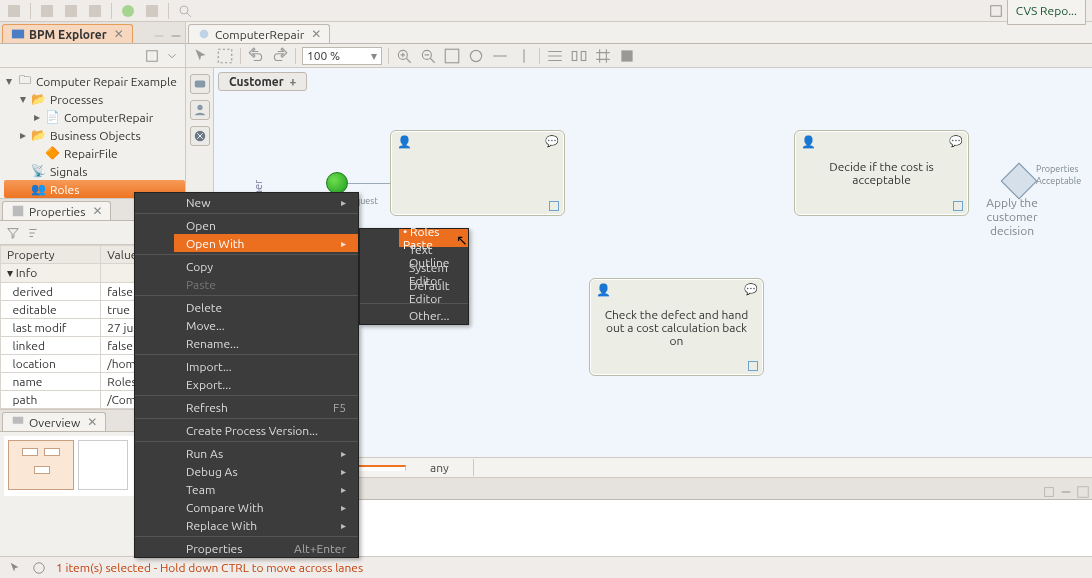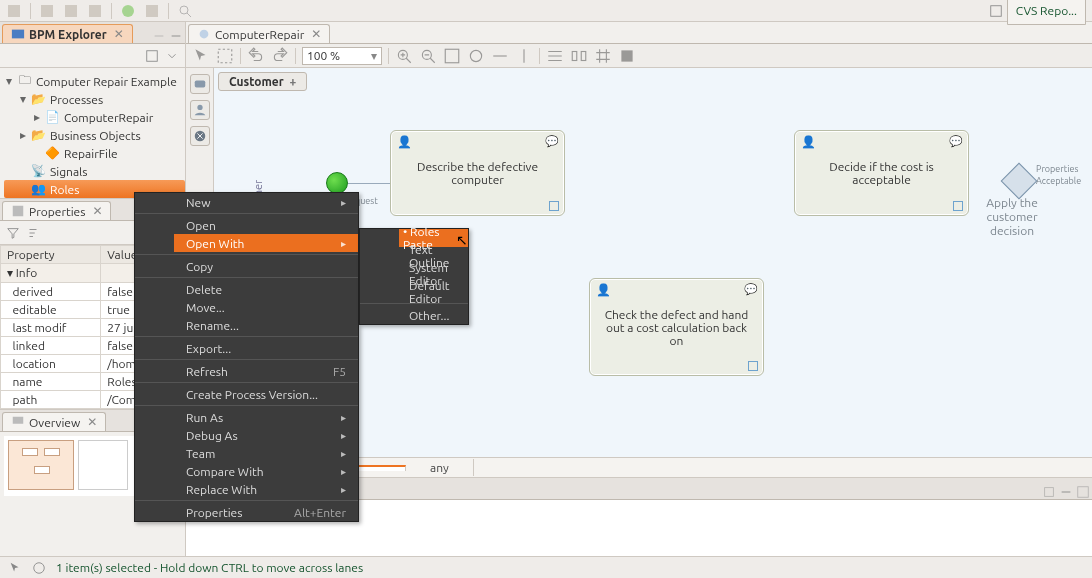--- a/index.html
+++ b/index.html
@@ -69,21 +69,21 @@
 .gateway-text { position:absolute; font-size:9px; color:#7c868f; text-align:center; line-height:1.15; }
 .flow { position:absolute; height:1px; background:#9ab; }
 
 
 .editor-bottom { height:20px; display:flex; align-items:center; border-top:1px solid #cfc9c2; background:#f5f3f0; }
 .editor-bottom .etab { padding:2px 24px; border-right:1px solid #cfc9c2; color:#444; }
 .editor-bottom .etab.active { border-top:2px solid #ee7422; background:#fff; }
 .editor-bottom .etab.cut { overflow:hidden; text-overflow:clip; }
 
 
-.statusbar { height:22px; border-top:1px solid #cfc9c2; background:#efece9; display:flex; align-items:center; padding:0 8px; gap:10px; color:#14532d; }
+.statusbar { height:22px; border-top:1px solid #cfc9c2; background:#efece9; display:flex; align-items:center; padding:0 8px; gap:10px; color:#c2410c; }
 
 
 .ctx { position:absolute; background:#3c3c3c; color:#ddd; border:1px solid #222; box-shadow:2px 2px 4px rgba(0,0,0,.3); width:225px; z-index:50; }
 .ctx .item { display:flex; align-items:center; justify-content:space-between; padding:3px 12px; height:18px;margin-left:39px; }
 .ctx .item.disabled { color:#777; }
 .ctx .item.hl { background:#eb6f1f; color:#fff; }
 .ctx .sep { height:1px; background:#555; margin:2px 0; }
 .ctx .arrow { font-size:10px; opacity:.8; }
 .ctx.sub { width:110px; }
 .ctx.sub .item { padding:3px 10px; }
@@ -384,21 +384,20 @@
         <div class="lane-head"><span>Customer</span><span class="plus">+</span></div>
         <div class="lane-label">Customer</div>
 
         <div class="event-circle" style="left:112px; top:104px"></div>
         <div style="position:absolute; left:80px; top:128px; font-size:9px; color:#7c868f; width:90px; text-align:center">New repair request</div>
 
         <div class="flow" style="left:134px; top:115px; width:42px"></div>
         <div class="node" style="left:176px; top:62px">
           <span class="corner-user">👤</span>
           <span class="corner-chat">💬</span>
-          <span>Describe the defective computer</span>
           <span class="corner-sq"></span>
         </div>
 
         <div class="node" style="left:580px; top:62px">
           <span class="corner-user">👤</span>
           <span class="corner-chat">💬</span>
           <span>Decide if the cost is acceptable</span>
           <span class="corner-sq"></span>
         </div>
 
@@ -469,31 +468,37 @@
       <span>Open</span>
     </div>
     <div class="item hl">
       <span>Open With</span>
       <span class="arrow">▸</span>
     </div>
     <div class="sep"></div>
     <div class="item">
       <span>Copy</span>
     </div>
+    <div class="item disabled">
+      <span>Paste</span>
+    </div>
     <div class="sep"></div>
     <div class="item">
       <span>Delete</span>
     </div>
     <div class="item">
       <span>Move...</span>
     </div>
     <div class="item">
       <span>Rename...</span>
     </div>
     <div class="sep"></div>
+    <div class="item">
+      <span>Import...</span>
+    </div>
     <div class="item">
       <span>Export...</span>
     </div>
     <div class="sep"></div>
     <div class="item">
       <span>Refresh</span>
       <span class="accel">F5</span>
     </div>
     <div class="sep"></div>
     <div class="item">

